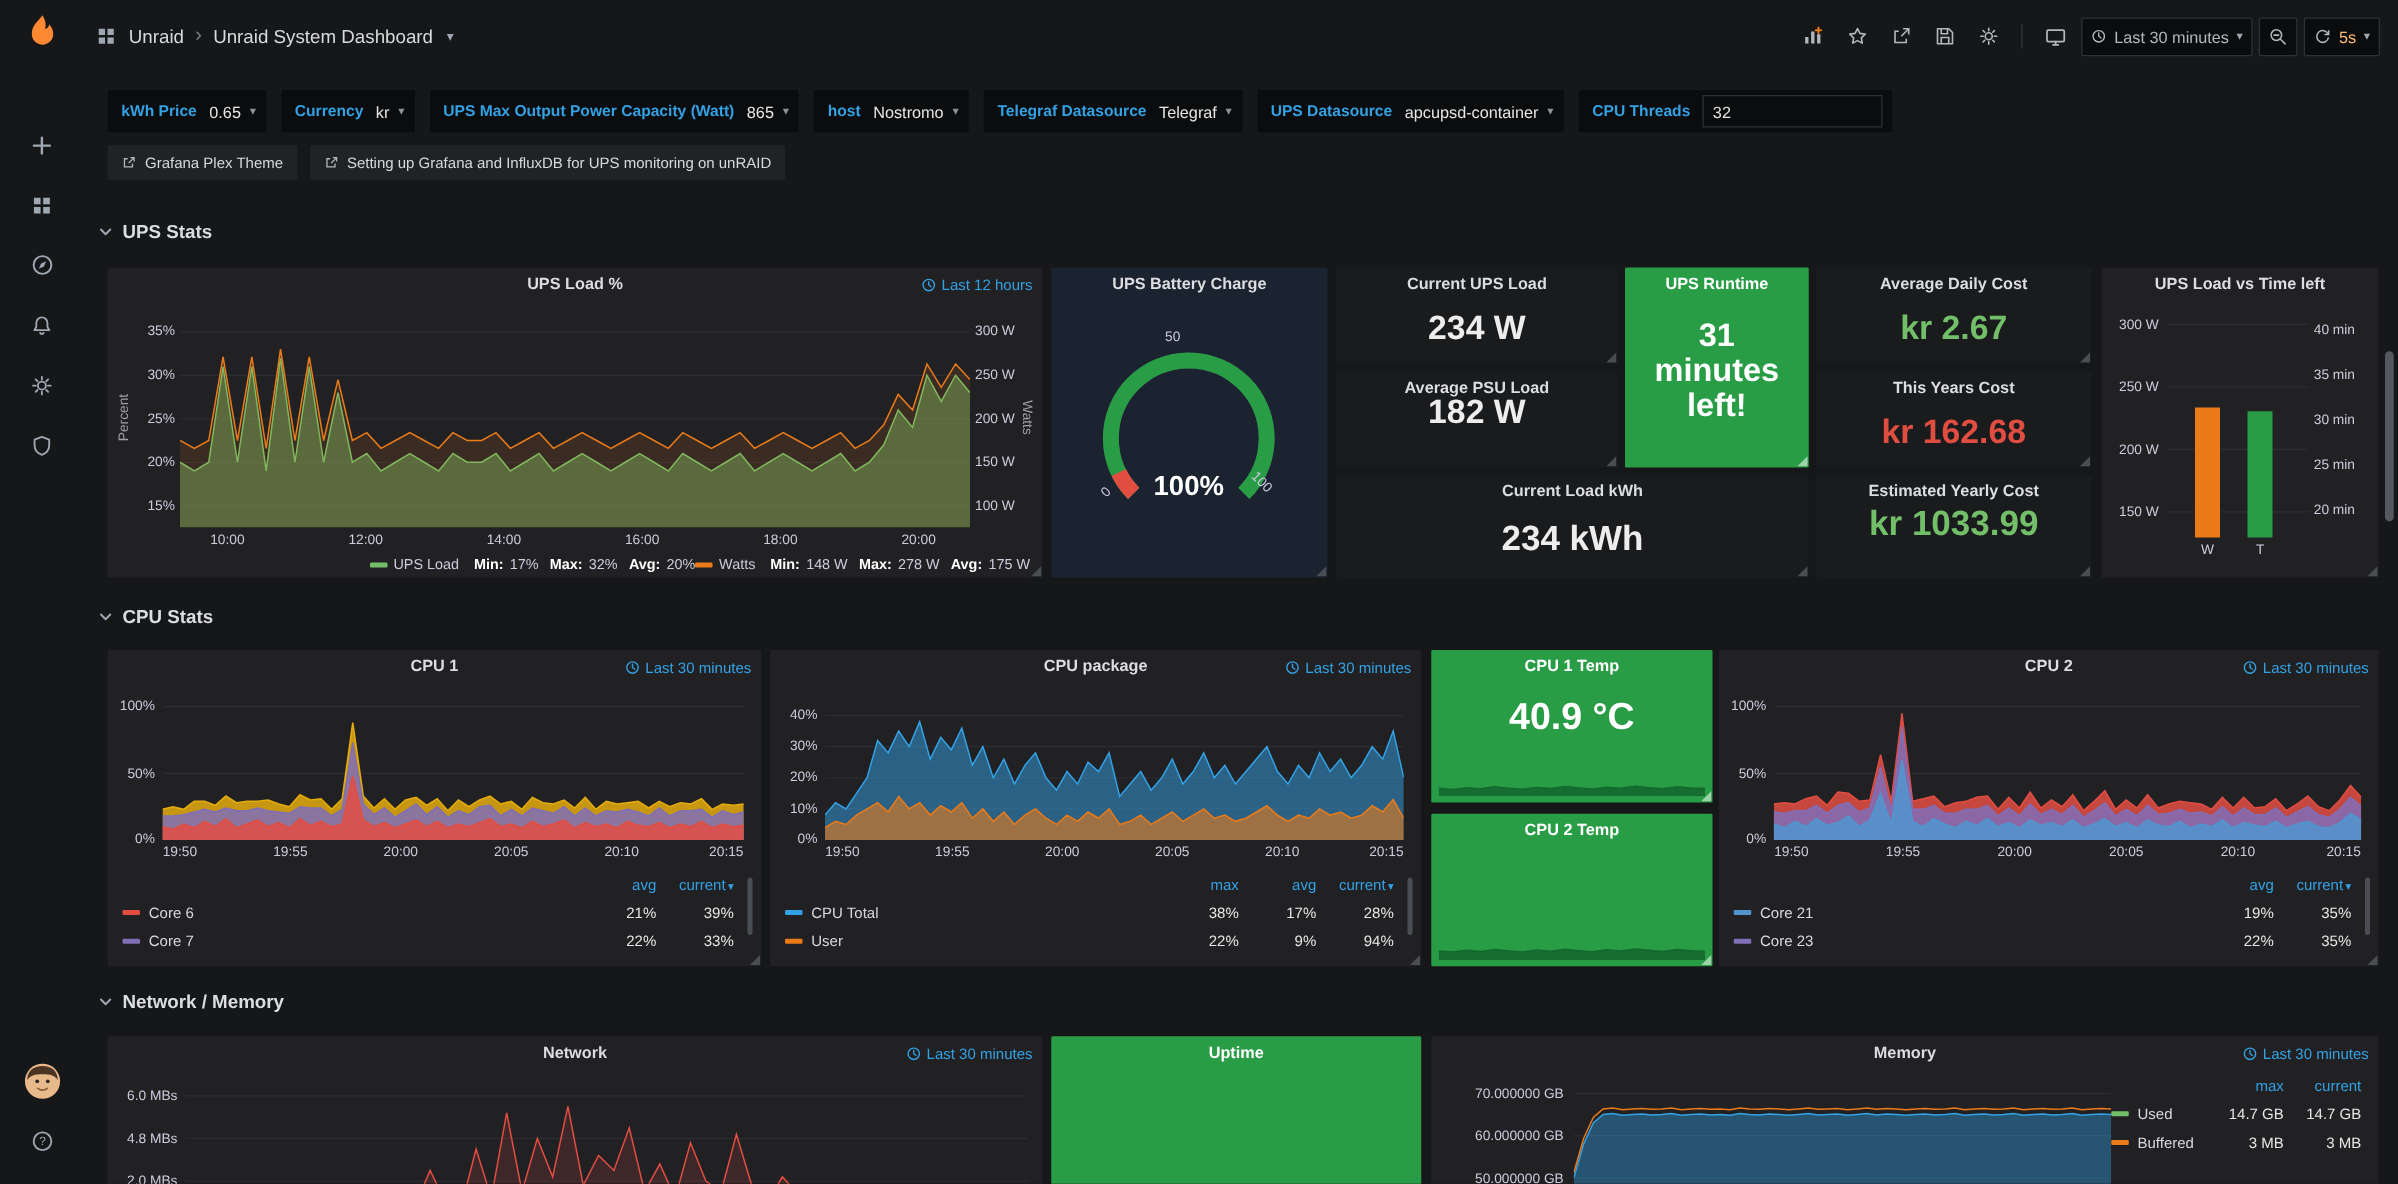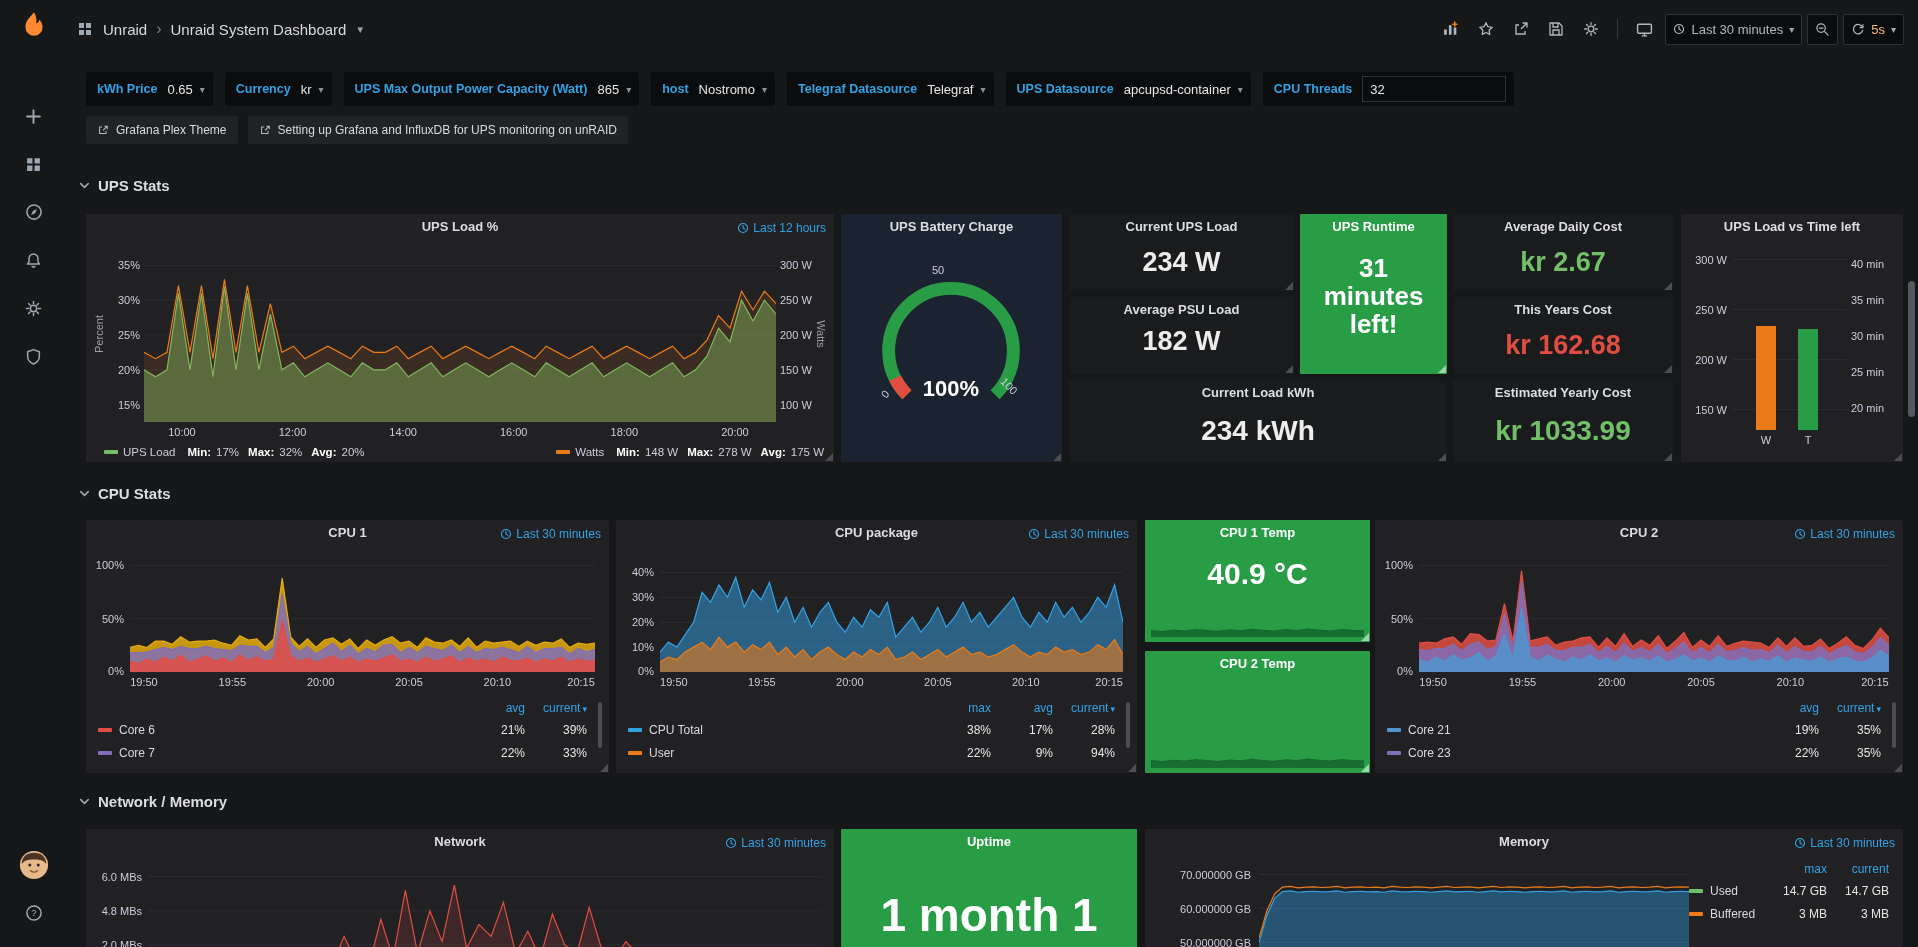--- a/index.html
+++ b/index.html
@@ -66,21 +66,21 @@
   .lt{position:absolute;font-size:12px;color:#d8d9da}
   .lt-head{display:flex;align-items:center;height:20px;color:#33a2e5}
   .lt-sp{flex:1}
   .lt-col{width:62px;text-align:right}
   .lt-caret{font-size:9px;margin-left:2px;color:#33a2e5}
   .lt-row{display:flex;align-items:center;height:23px}
   .lt-name{flex:1;display:flex;align-items:center;gap:7px}
   .lt-mark{width:14px;height:4px;border-radius:1px;display:inline-block}
   .lt-val{width:62px;text-align:right;color:#e6e6e6}
   
-  .il{position:absolute;left:18px;right:10px;bottom:4px;display:flex;justify-content:space-between;font-size:11.5px;color:#ccccdc}
+  .il{position:absolute;left:7px;right:10px;bottom:4px;display:flex;justify-content:flex-end;font-size:11.5px;color:#ccccdc}
   .il-entry{display:flex;align-items:center;gap:5px;white-space:nowrap}
   .il-name{margin-right:3px}
   .il-entry b{color:#fff;font-weight:700;margin-left:4px}
   
   .gauge-wrap{position:absolute}
   .gauge-wrap svg{width:100%;height:100%}
   .gauge-lbl{position:absolute;font-size:11px;color:#ccccdc}
   .gauge-value{position:absolute;left:0;right:0;top:116px;text-align:center;font-size:22px;font-weight:700;color:#fff}
   
   .barplot{position:absolute}
@@ -417,39 +417,39 @@
 </div>
 
 <div class="panel transparent" style="left:1453px;top:214px;width:220px;height:77px" data-interactable="false">
   <div class="panel-title" data-interactable="true">Average Daily Cost</div>
   <div class="stat-value c-green" style="top:34px;font-size:27px" data-interactable="false">kr  2.67</div>
   <span class="rsz" data-interactable="true"></span>
 </div>
 
 <div class="panel transparent" style="left:1069px;top:297px;width:225px;height:77px" data-interactable="false">
   <div class="panel-title" data-interactable="true">Average PSU Load</div>
-  <div class="stat-value" style="top:30px;font-size:27px" data-interactable="false">182 W</div>
+  <div class="stat-value" style="top:18px;font-size:27px" data-interactable="false">182 W</div>
   <span class="rsz" data-interactable="true"></span>
 </div>
 
 <div class="panel transparent" style="left:1453px;top:297px;width:220px;height:77px" data-interactable="false">
   <div class="panel-title" data-interactable="true">This Years Cost</div>
   <div class="stat-value c-red" style="top:34px;font-size:27px" data-interactable="false">kr  162.68</div>
   <span class="rsz" data-interactable="true"></span>
 </div>
 
 <div class="panel transparent" style="left:1069px;top:380px;width:378px;height:82px" data-interactable="false">
   <div class="panel-title" data-interactable="true">Current Load kWh</div>
   <div class="stat-value" style="top:36px;font-size:28px" data-interactable="false">234 kWh</div>
   <span class="rsz" data-interactable="true"></span>
 </div>
 
 <div class="panel transparent" style="left:1453px;top:380px;width:220px;height:82px" data-interactable="false">
   <div class="panel-title" data-interactable="true">Estimated Yearly Cost</div>
-  <div class="stat-value c-green" style="top:36px;font-size:28px" data-interactable="false">kr  1033.99</div>
+  <div class="stat-value c-green" style="top:24px;font-size:28px" data-interactable="false">kr  1033.99</div>
   <span class="rsz" data-interactable="true"></span>
 </div>
 
 <div class="panel" style="left:1681px;top:214px;width:222px;height:248px" data-interactable="false">
   <div class="panel-title" data-interactable="true">UPS Load vs Time left</div>
   <div class="yaxis left" id="chart-ups-bar-yl" style="left:2px;top:36px;width:44px;height:180px" data-interactable="false">
       <span class="tick" data-interactable="false" style="bottom: 94.4%;">300 W</span>
       <span class="tick" data-interactable="false" style="bottom: 66.7%;">250 W</span>
       <span class="tick" data-interactable="false" style="bottom: 38.9%;">200 W</span>
       <span class="tick" data-interactable="false" style="bottom: 11.1%;">150 W</span>
@@ -719,21 +719,20 @@
         <line x1="0" x2="100" y1="11.80" y2="11.80" stroke="#2c2d31" stroke-width="1" vector-effect="non-scaling-stroke"></line>
         <polygon points="0,100 0.00,92.65 1.82,88.24 3.64,91.18 5.45,82.35 7.27,89.71 9.09,86.76 10.91,91.18 12.73,77.94 14.55,88.24 16.36,85.29 18.18,89.71 20.00,73.53 21.82,86.76 23.64,91.18 25.45,82.35 27.27,88.24 29.09,63.24 30.91,85.29 32.73,89.71 34.55,48.53 36.36,82.35 38.18,23.53 40.00,77.94 41.82,41.18 43.64,67.65 45.45,19.12 47.27,73.53 49.09,52.94 50.91,63.24 52.73,33.82 54.55,77.94 56.36,58.82 58.18,82.35 60.00,44.12 61.82,70.59 63.64,77.94 65.45,38.24 67.27,73.53 69.09,85.29 70.91,67.65 72.73,79.41 74.55,86.76 76.36,76.47 78.18,83.82 80.00,88.24 81.82,80.88 83.64,86.76 85.45,77.94 87.27,85.29 89.09,88.24 90.91,82.35 92.73,86.76 94.55,89.71 96.36,83.82 98.18,88.24 100.00,85.29 100,100" fill="#e24d42" fill-opacity="0.15"></polygon>
         <polyline points="0.00,92.65 1.82,88.24 3.64,91.18 5.45,82.35 7.27,89.71 9.09,86.76 10.91,91.18 12.73,77.94 14.55,88.24 16.36,85.29 18.18,89.71 20.00,73.53 21.82,86.76 23.64,91.18 25.45,82.35 27.27,88.24 29.09,63.24 30.91,85.29 32.73,89.71 34.55,48.53 36.36,82.35 38.18,23.53 40.00,77.94 41.82,41.18 43.64,67.65 45.45,19.12 47.27,73.53 49.09,52.94 50.91,63.24 52.73,33.82 54.55,77.94 56.36,58.82 58.18,82.35 60.00,44.12 61.82,70.59 63.64,77.94 65.45,38.24 67.27,73.53 69.09,85.29 70.91,67.65 72.73,79.41 74.55,86.76 76.36,76.47 78.18,83.82 80.00,88.24 81.82,80.88 83.64,86.76 85.45,77.94 87.27,85.29 89.09,88.24 90.91,82.35 92.73,86.76 94.55,89.71 96.36,83.82 98.18,88.24 100.00,85.29" fill="none" stroke="#e24d42" stroke-width="1.2" vector-effect="non-scaling-stroke"></polyline>
       </svg>
   </div>
 
 </div>
 
 <div class="panel green" style="left:841px;top:829px;width:296px;height:212px" data-interactable="false">
   <div class="panel-title" data-interactable="true">Uptime</div>
-  <div class="stat-value" style="top:62px;font-size:46px" data-interactable="false">1 month 1</div>
 
 </div>
 
 <div class="panel" style="left:1145px;top:829px;width:758px;height:212px" data-interactable="false">
   <div class="panel-title" data-interactable="true">Memory</div>
   <div class="time-ind" data-interactable="true">
     <span data-interactable="false" style="display:flex">
         <svg width="12" height="12" viewBox="0 0 14 14">
           <circle cx="7" cy="7" r="5.3" fill="none" stroke="currentColor" stroke-width="1.3"></circle>
           <path d="M7 3.8V7l2.2 1.6" fill="none" stroke="currentColor" stroke-width="1.3" stroke-linecap="round"></path>

